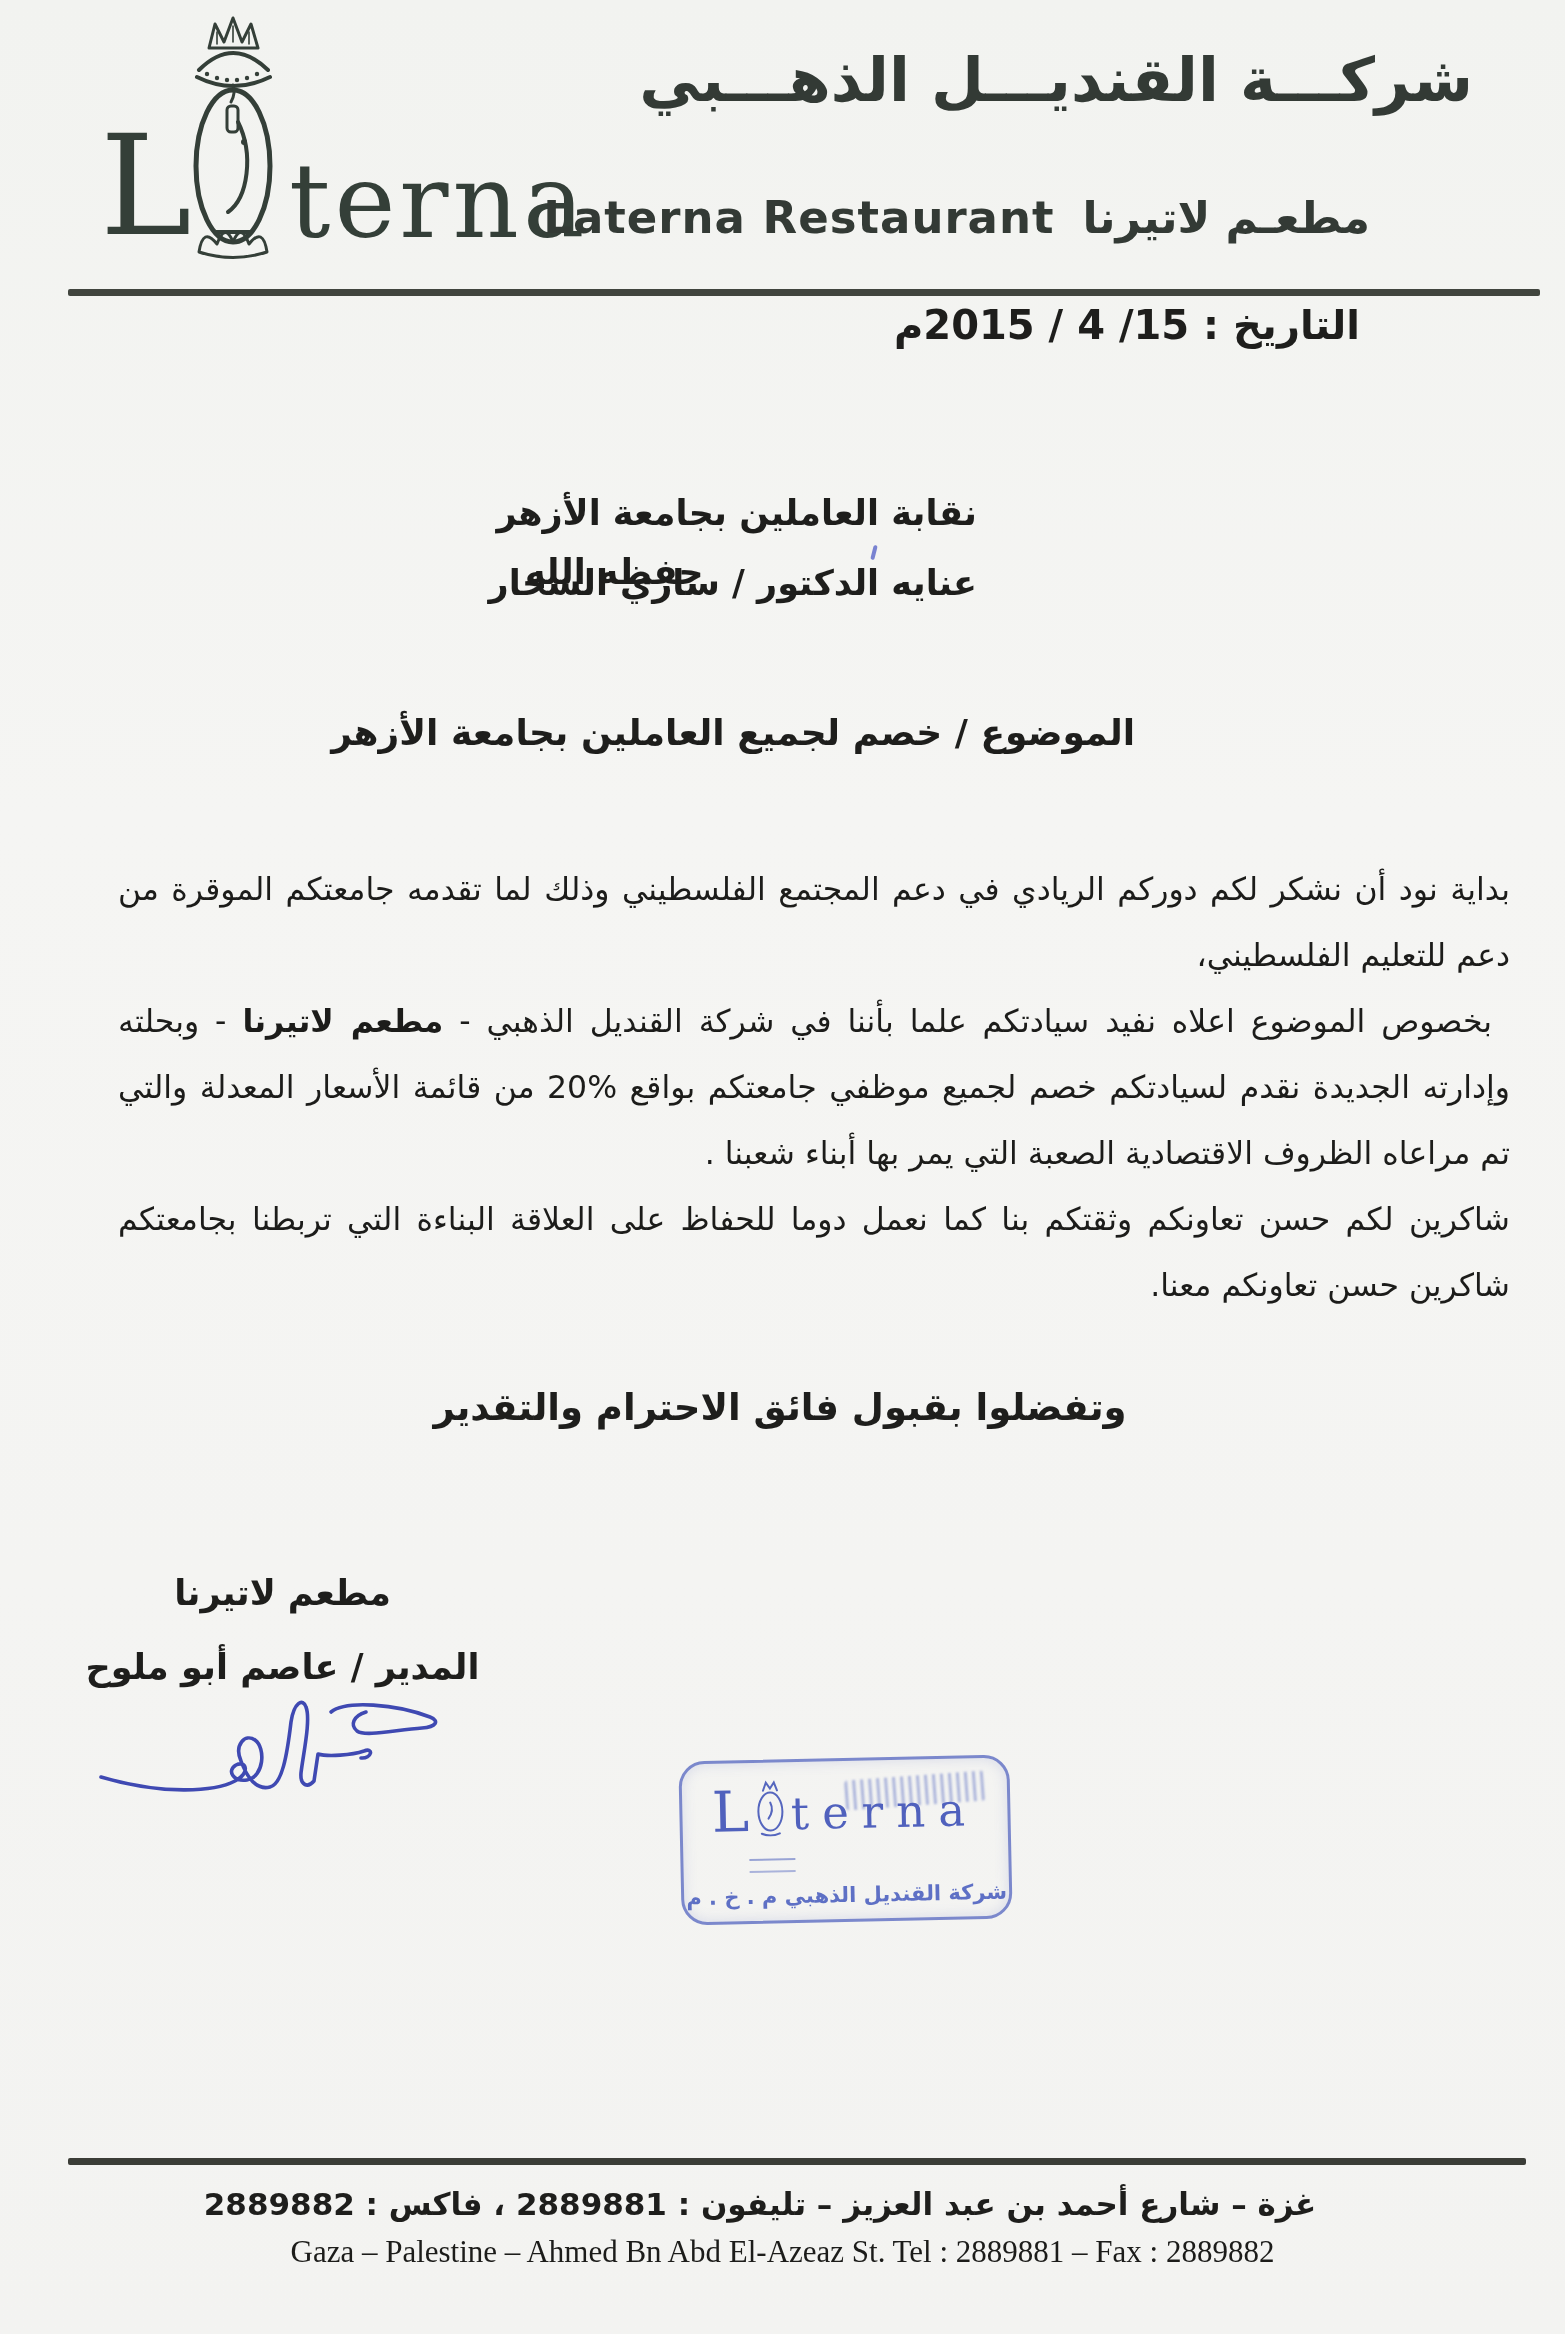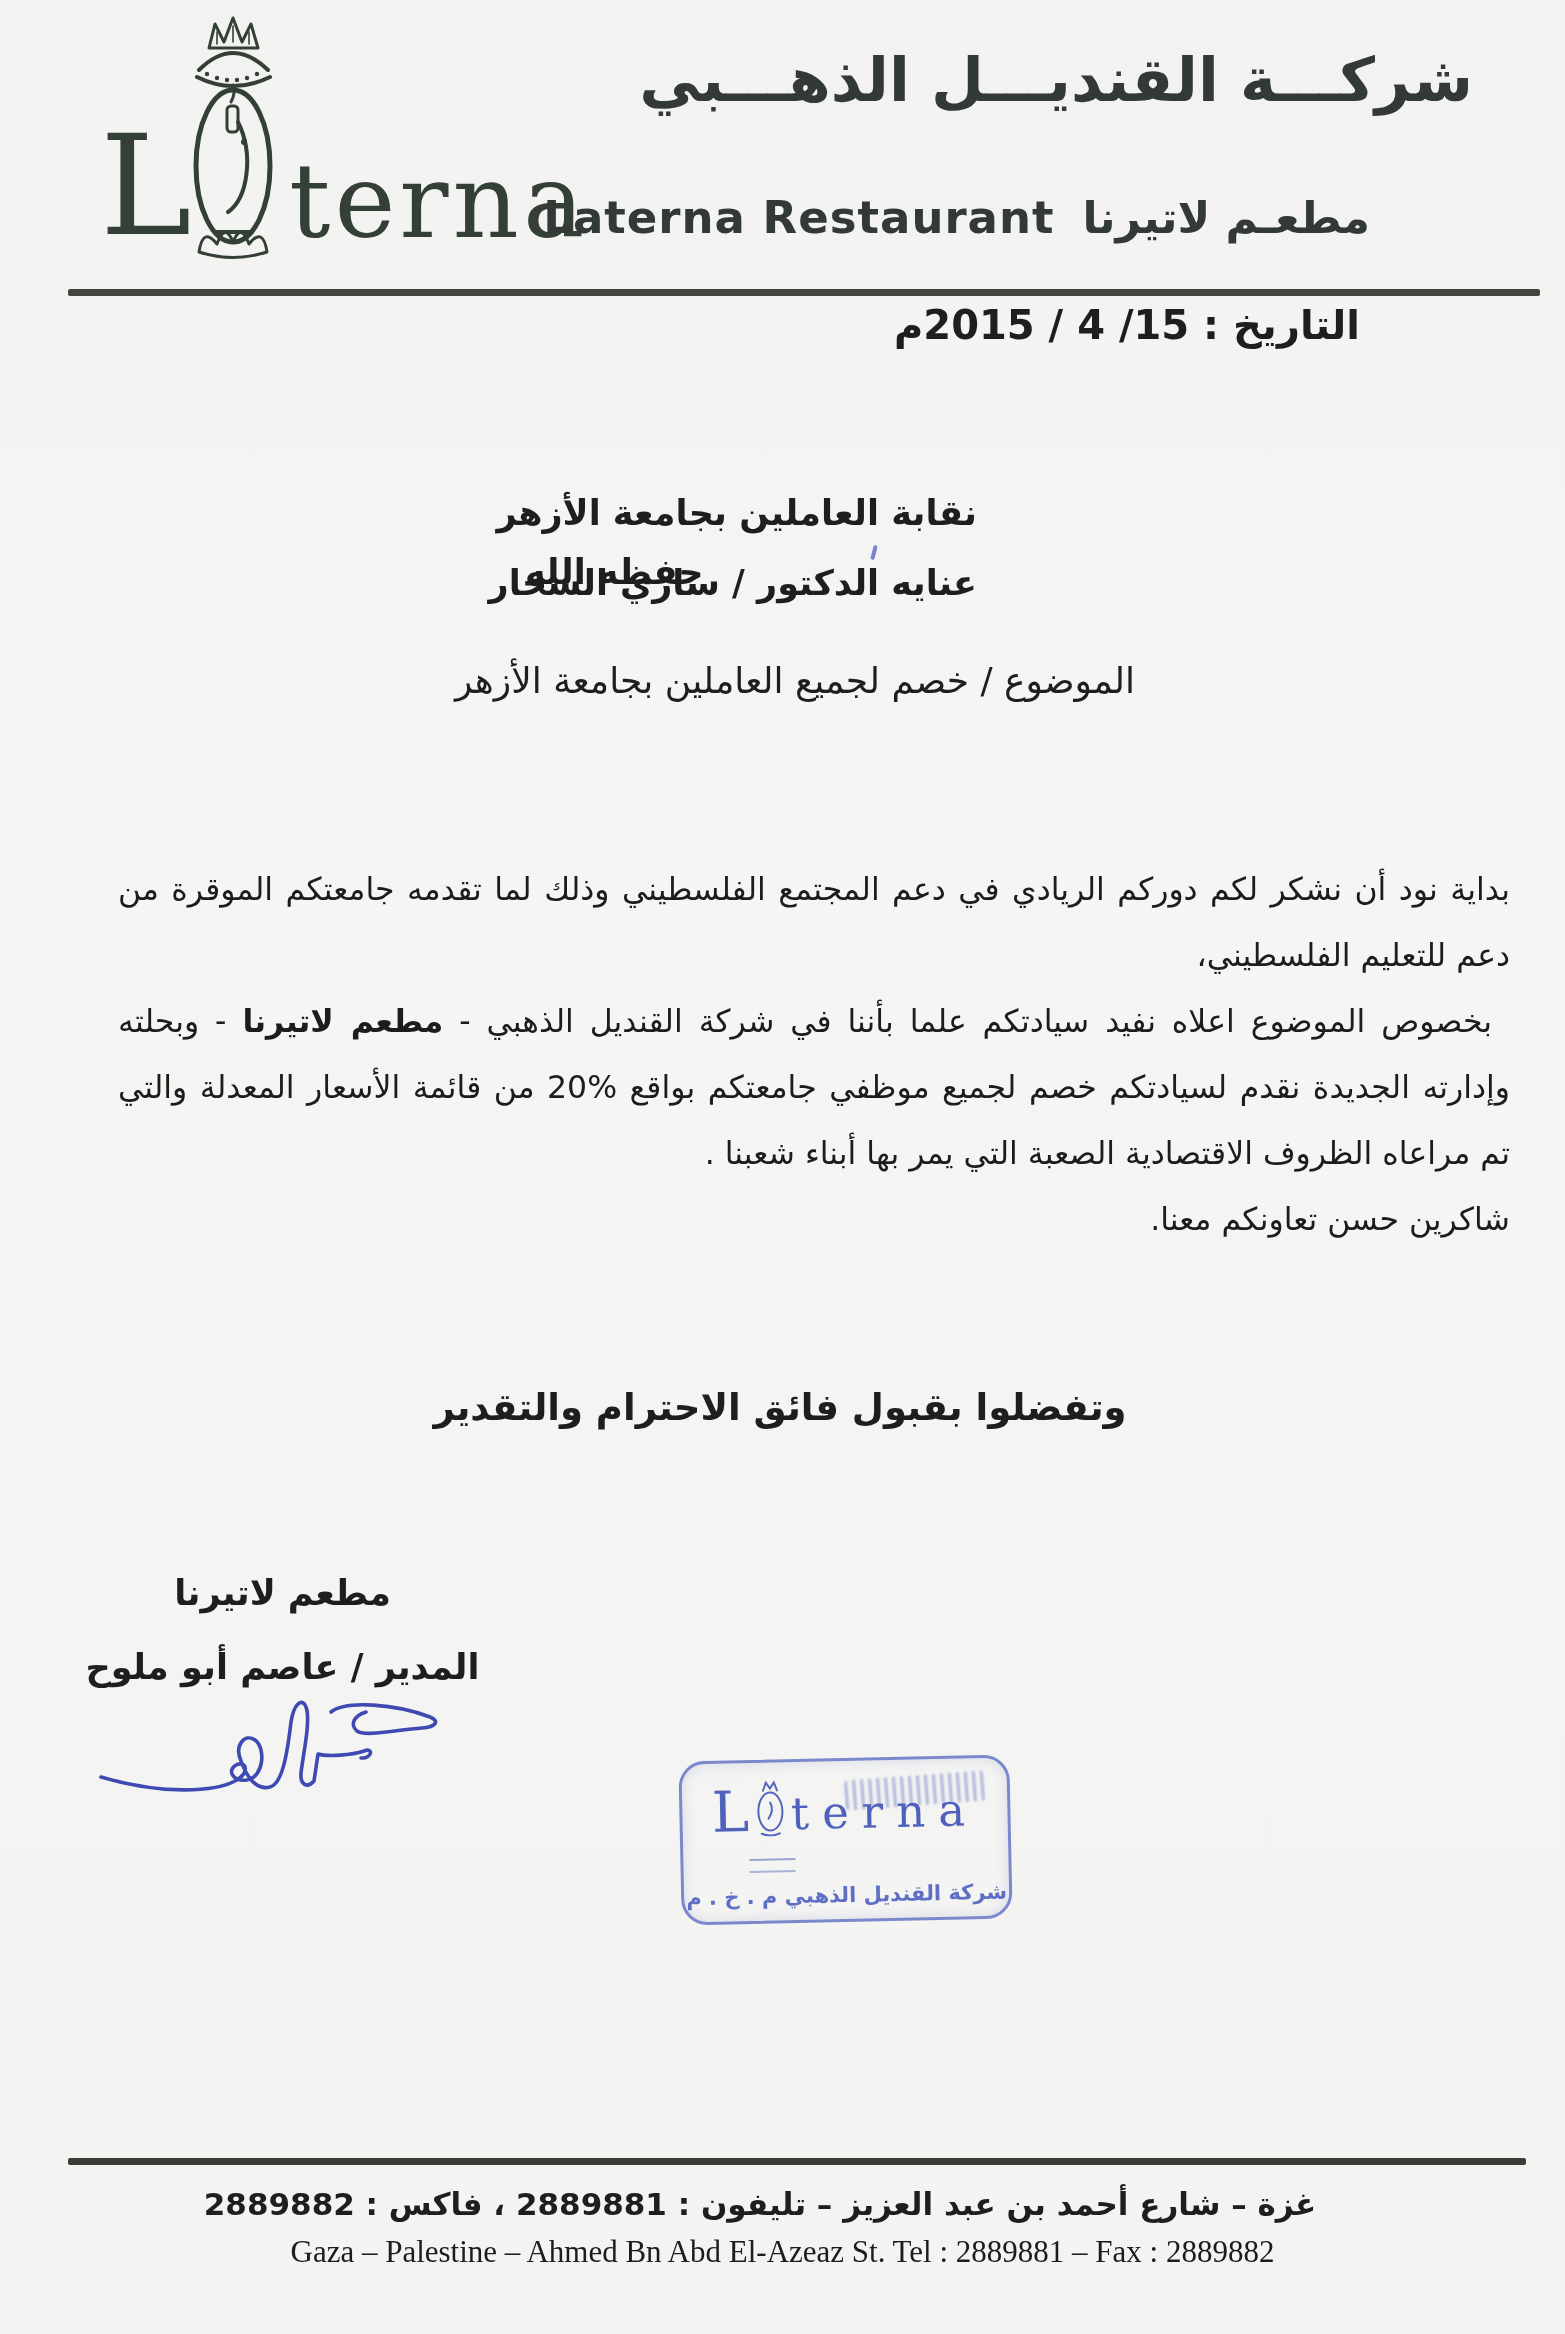--- a/index.html
+++ b/index.html
@@ -22,21 +22,21 @@
   .brand-en{font-size:45px;font-weight:bold;color:#333a35;white-space:nowrap;letter-spacing:1px;}
   .brand-ar{font-size:44px;font-weight:bold;color:#333a35;white-space:nowrap;direction:rtl;}
   .divider{left:68px;width:1472px;height:7px;background:#41453e;border-radius:2px;}
   .divider-top{top:289px;}
   .divider-bottom{top:2158px;width:1458px;background:#3b3d37;}
   
   .date-line{right:205px;top:302px;font-size:40px;font-weight:bold;direction:rtl;white-space:nowrap;}
   .recipient{right:588px;top:478px;text-align:right;direction:rtl;font-size:35px;font-weight:bold;line-height:70px;white-space:nowrap;}
   .blessing{left:525px;top:552px;font-size:35px;font-weight:bold;direction:rtl;white-space:nowrap;}
   .blue-tick{left:872px;top:545px;width:4px;height:15px;background:#5a66c8;border-radius:2px;transform:rotate(14deg);opacity:.8;}
-  .subject{right:430px;top:660px;font-size:36px;font-weight:normal;direction:rtl;white-space:nowrap;}
+  .subject{right:430px;top:712px;font-size:36px;font-weight:bold;direction:rtl;white-space:nowrap;}
   
   .body-block{left:118px;top:856px;width:1392px;direction:rtl;font-size:31.5px;line-height:66px;color:#1c1c1a;}
   .bline{white-space:nowrap;text-align:right;}
   .bline.full{white-space:normal;text-align:justify;text-align-last:justify;}
   .bline .b{font-weight:bold;}
   .closing{left:280px;top:1386px;width:1000px;text-align:center;font-size:37px;font-weight:bold;direction:rtl;}
   
   .sig-block{left:85px;top:1556px;width:395px;text-align:center;font-size:35px;font-weight:bold;direction:rtl;line-height:74px;white-space:nowrap;}
   .sig-svg{left:95px;top:1693px;}
   
@@ -105,20 +105,21 @@
   <div class="abs blue-tick"></div>
 
   <div class="abs subject">الموضوع / خصم لجميع العاملين بجامعة الأزهر</div>
 
   <div class="abs body-block">
     <div class="bline full">بداية نود أن نشكر لكم دوركم الريادي في دعم المجتمع الفلسطيني وذلك لما تقدمه جامعتكم الموقرة من</div>
     <div class="bline">دعم للتعليم الفلسطيني،</div>
     <div class="bline full" style="text-indent:18px;"><span>بخصوص الموضوع اعلاه نفيد سيادتكم علما بأننا في شركة القنديل الذهبي - </span><span class="b">مطعم لاتيرنا</span><span> - وبحلته</span></div>
     <div class="bline full">وإدارته الجديدة  نقدم لسيادتكم خصم لجميع موظفي جامعتكم بواقع %20 من قائمة الأسعار المعدلة والتي</div>
     <div class="bline">تم مراعاه الظروف الاقتصادية الصعبة التي يمر بها أبناء شعبنا .</div>
+    <div class="bline full">شاكرين لكم حسن تعاونكم وثقتكم بنا كما نعمل دوما للحفاظ على العلاقة البناءة التي تربطنا بجامعتكم</div>
     <div class="bline">شاكرين حسن تعاونكم معنا.</div>
   </div>
 
   <div class="abs closing">وتفضلوا بقبول فائق الاحترام والتقدير</div>
 
   <div class="abs sig-block">
     <div>مطعم لاتيرنا</div>
     <div>المدير / عاصم أبو ملوح</div>
   </div>
   <svg class="abs sig-svg" width="355" height="118" viewBox="0 0 355 118" fill="none" stroke="#3f49b2" stroke-width="3.6" stroke-linecap="round" stroke-linejoin="round">

